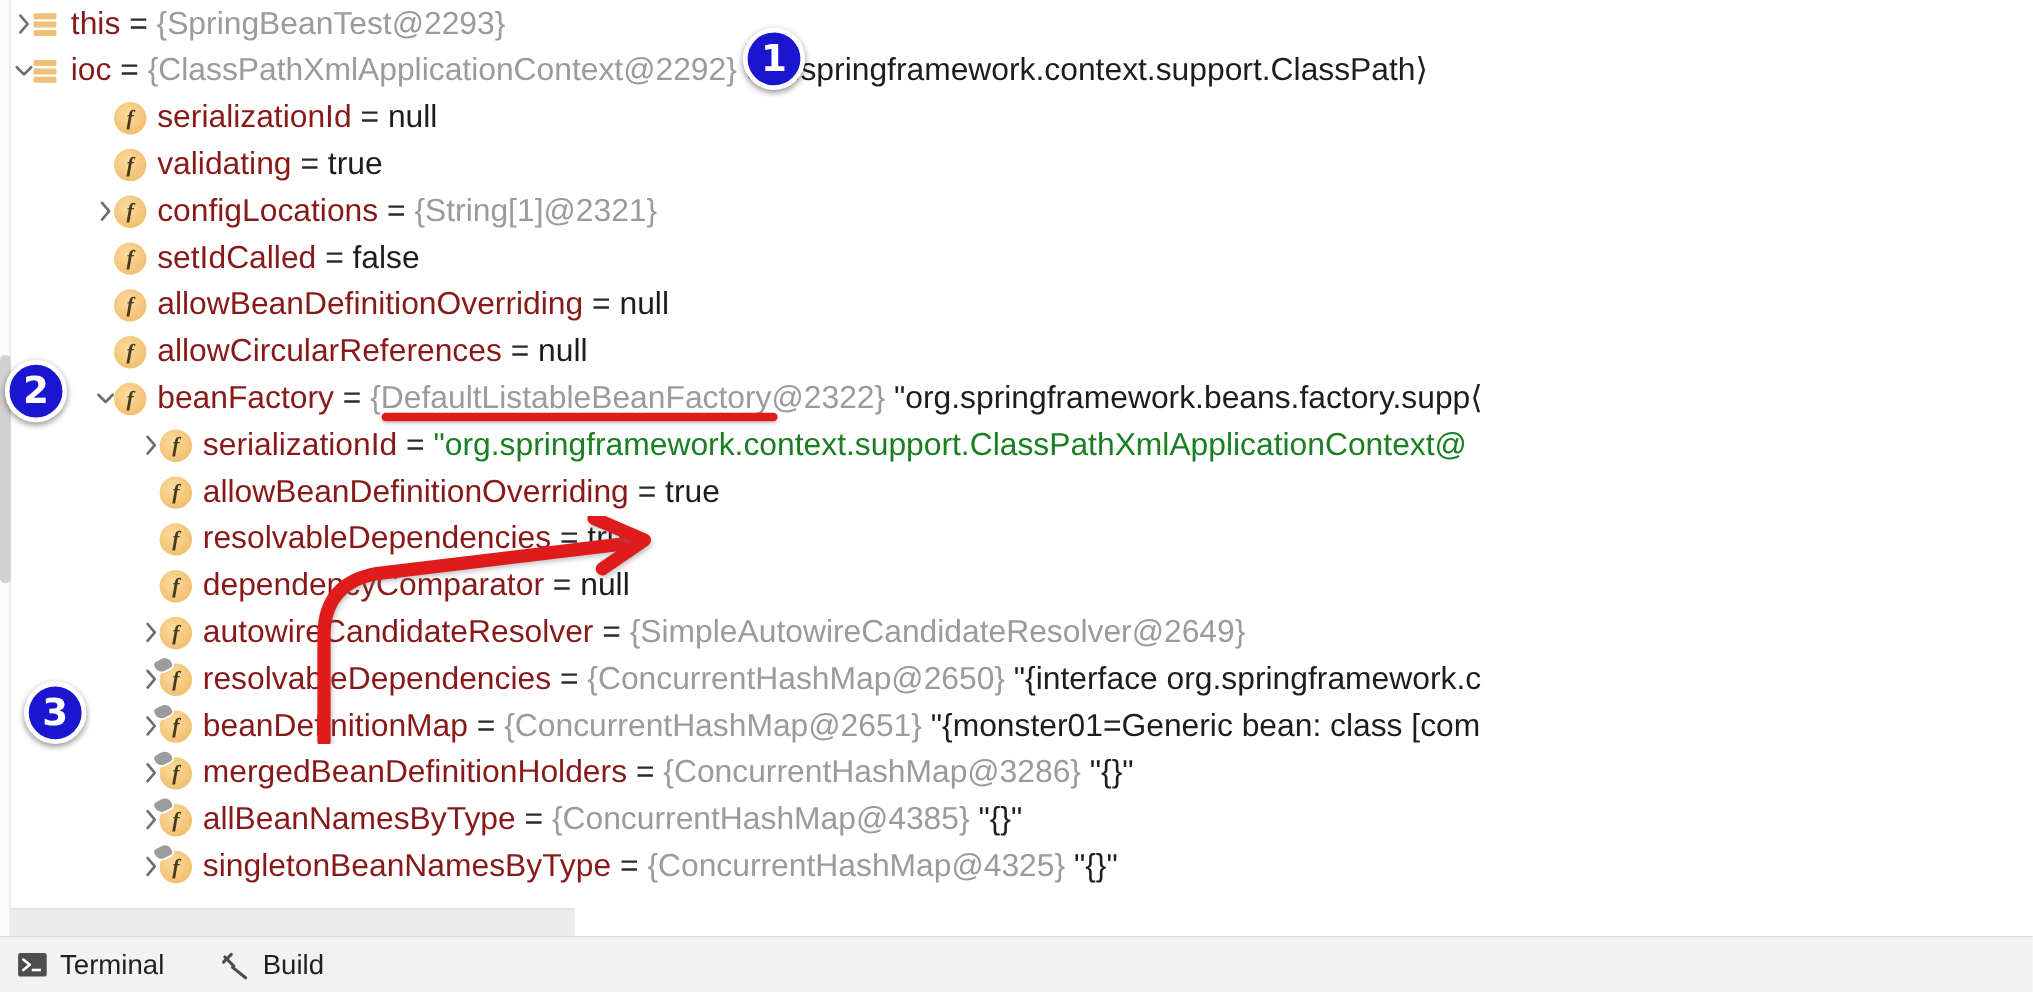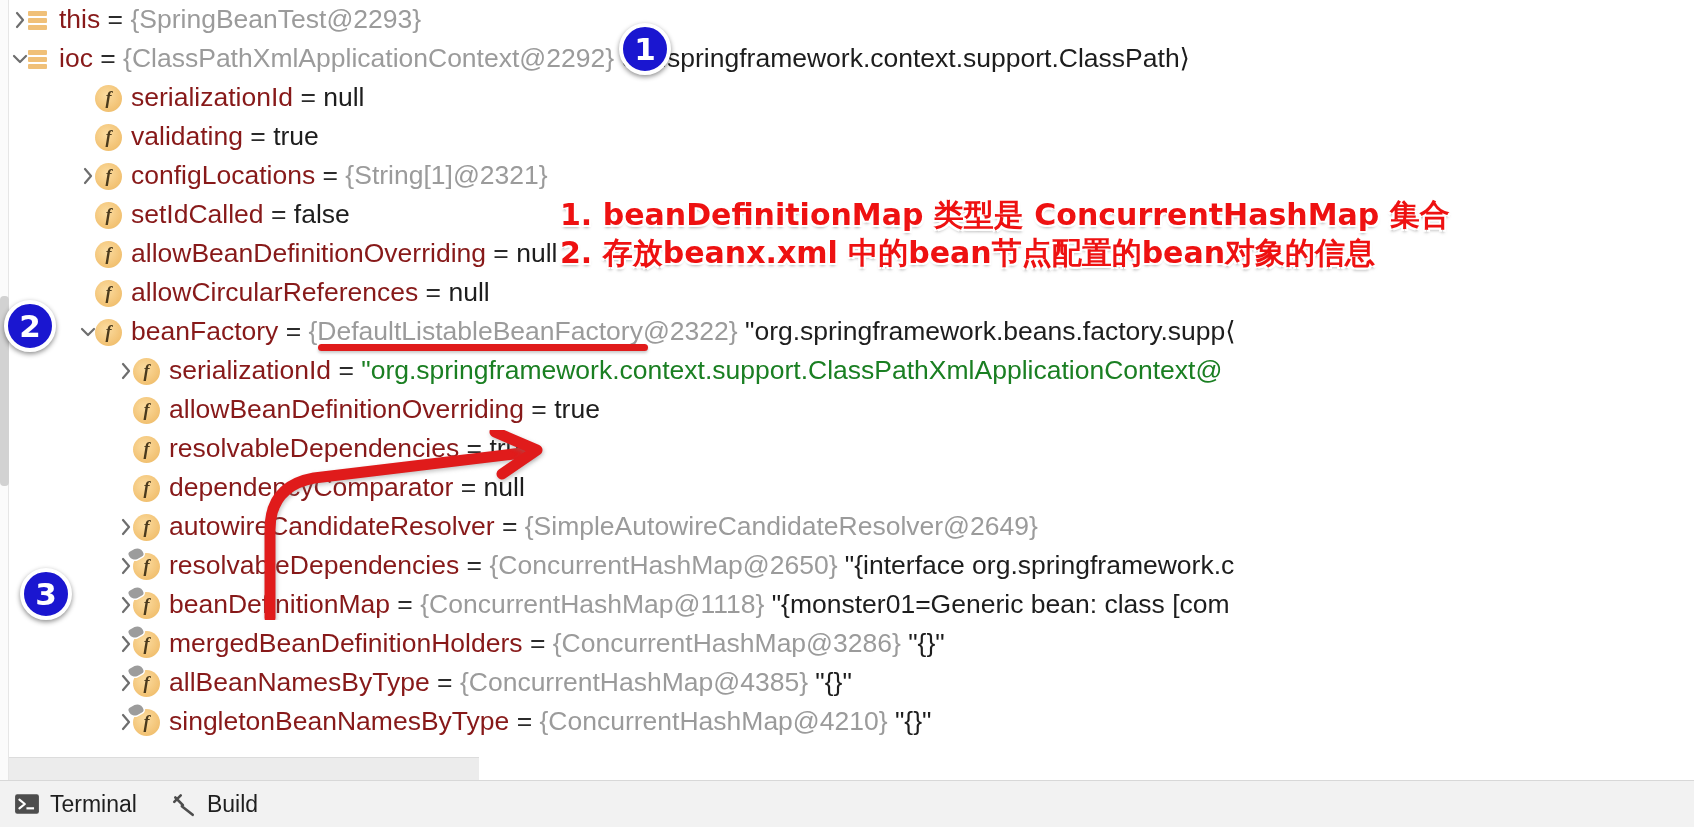--- a/index.html
+++ b/index.html
@@ -184,21 +184,21 @@
   
   #bottom-bar {
     position: absolute;
     left: 0; top: 780px;
     width: 1694px; height: 47px;
     background: #f2f2f2;
     border-top: 1px solid #d8d8d8;
     display: flex;
     align-items: center;
     padding-left: 6px;
-    gap: 4px;
+    gap: 16px;
   }
   .tool-btn {
     display: flex;
     align-items: center;
     gap: 10px;
     padding: 0 22px 0 8px;
     height: 47px;
     font-size: 23px;
     color: #1f1f1f;
     cursor: default;
@@ -312,21 +312,21 @@
             </svg>
           </span>
           <span class="row-content" style="left: 124px;"><span class="icon-field"><span class="disc"></span><span class="glyph">f</span><span class="final-deco"></span></span><span class="name">resolvableDependencies</span><span class="eq"> = </span><span class="type">{ConcurrentHashMap@2650}</span><span class="value-lit"> "{interface org.springframework.c</span></span>
         </div>
         <div class="row">
           <span class="twisty" style="left: 106px;">
             <svg width="22" height="22" viewBox="0 0 22 22">
               <path d="M8 4 L14 11 L8 18" fill="none" stroke="#6e6e6e" stroke-width="2.2" stroke-linecap="round" stroke-linejoin="round"></path>
             </svg>
           </span>
-          <span class="row-content" style="left: 124px;"><span class="icon-field"><span class="disc"></span><span class="glyph">f</span><span class="final-deco"></span></span><span class="name">beanDefinitionMap</span><span class="eq"> = </span><span class="type">{ConcurrentHashMap@1118}</span><span class="value-lit"> "{monster01=Generic bean: class [com</span></span>
+          <span class="row-content" style="left: 124px;"><span class="icon-field"><span class="disc"></span><span class="glyph">f</span><span class="final-deco"></span></span><span class="name">beanDefinitionMap</span><span class="eq"> = </span><span class="type">{ConcurrentHashMap@2651}</span><span class="value-lit"> "{monster01=Generic bean: class [com</span></span>
         </div>
         <div class="row">
           <span class="twisty" style="left: 106px;">
             <svg width="22" height="22" viewBox="0 0 22 22">
               <path d="M8 4 L14 11 L8 18" fill="none" stroke="#6e6e6e" stroke-width="2.2" stroke-linecap="round" stroke-linejoin="round"></path>
             </svg>
           </span>
           <span class="row-content" style="left: 124px;"><span class="icon-field"><span class="disc"></span><span class="glyph">f</span><span class="final-deco"></span></span><span class="name">mergedBeanDefinitionHolders</span><span class="eq"> = </span><span class="type">{ConcurrentHashMap@3286}</span><span class="value-lit"> "{}"</span></span>
         </div>
         <div class="row">
@@ -336,40 +336,36 @@
             </svg>
           </span>
           <span class="row-content" style="left: 124px;"><span class="icon-field"><span class="disc"></span><span class="glyph">f</span><span class="final-deco"></span></span><span class="name">allBeanNamesByType</span><span class="eq"> = </span><span class="type">{ConcurrentHashMap@4385}</span><span class="value-lit"> "{}"</span></span>
         </div>
         <div class="row">
           <span class="twisty" style="left: 106px;">
             <svg width="22" height="22" viewBox="0 0 22 22">
               <path d="M8 4 L14 11 L8 18" fill="none" stroke="#6e6e6e" stroke-width="2.2" stroke-linecap="round" stroke-linejoin="round"></path>
             </svg>
           </span>
-          <span class="row-content" style="left: 124px;"><span class="icon-field"><span class="disc"></span><span class="glyph">f</span><span class="final-deco"></span></span><span class="name">singletonBeanNamesByType</span><span class="eq"> = </span><span class="type">{ConcurrentHashMap@4210}</span><span class="value-lit"> "{}"</span></span>
+          <span class="row-content" style="left: 124px;"><span class="icon-field"><span class="disc"></span><span class="glyph">f</span><span class="final-deco"></span></span><span class="name">singletonBeanNamesByType</span><span class="eq"> = </span><span class="type">{ConcurrentHashMap@4325}</span><span class="value-lit"> "{}"</span></span>
         </div>
       </div>
 
     <div id="panel-bottom-edge"></div>
   </div>
 
   <div id="panel-right-edge"></div>
 
   <div id="red-underline"></div>
 
   <svg id="red-arrow" viewBox="0 0 340 190">
     <path d="M 30 188 L 30 100 Q 30 56 74 48 L 290 22" fill="none" stroke="#e01b1b" stroke-width="11" stroke-linecap="round" stroke-linejoin="round" style="filter: drop-shadow(1px 2px 2px rgba(120,120,120,0.45));"></path>
     <path d="M 255 2 L 297 20 L 262 44" fill="none" stroke="#e01b1b" stroke-width="11" stroke-linecap="round" stroke-linejoin="round" style="filter: drop-shadow(1px 2px 2px rgba(120,120,120,0.45));"></path>
   </svg>
 
-  <div id="annotation">
-    <span class="ln">1. beanDefinitionMap 类型是 ConcurrentHashMap 集合</span>
-    <span class="ln">2. 存放beanx.xml 中的bean节点配置的bean对象的信息</span>
-  </div>
 
   <div id="badges-layer">
       <div class="badge" style="left: 619px; top: 23px;">1</div>
       <div class="badge" style="left: 4px; top: 300px;">2</div>
       <div class="badge" style="left: 20px; top: 568px;">3</div>
     </div>
 
   <div id="bottom-bar">
       <div class="tool-btn">
         <span>

